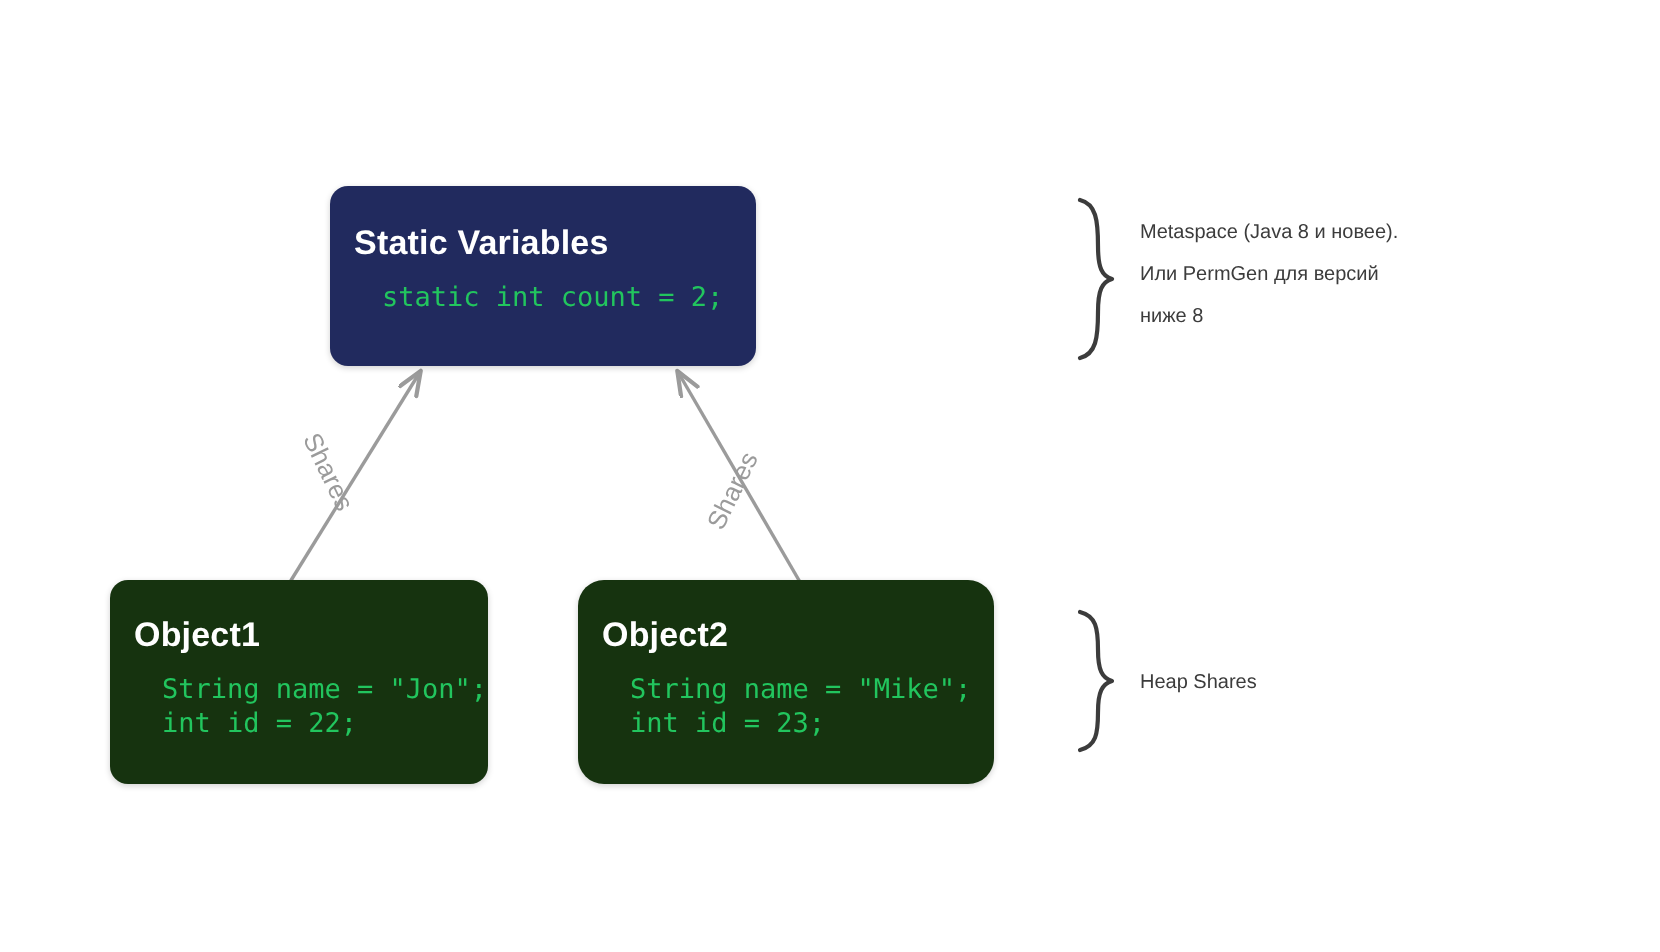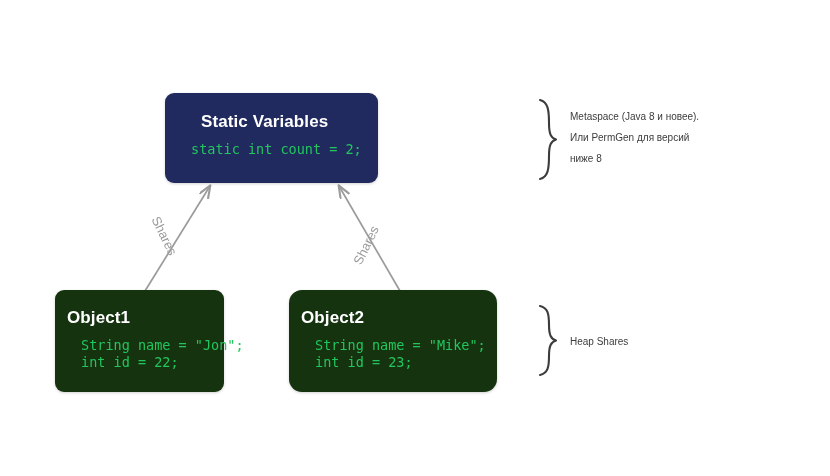--- a/index.html
+++ b/index.html
@@ -39,31 +39,30 @@
     left: 165px;
     top: 93px;
     width: 213px;
     height: 90px;
     background: #212a5e;
   }
   #static-node .node-title {
     left: 12px;
     top: 19px;
     font-size: 17px;
-    margin-left: 24px;
   }
   #static-node .node-code {
     left: 26px;
     top: 48px;
     font-size: 13.5px;
   }
   #object1-node {
     left: 55px;
     top: 290px;
-    width: 169px;
+    width: 189px;
     height: 102px;
     background: #16330f;
   }
   #object2-node {
     left: 289px;
     top: 290px;
     width: 208px;
     height: 102px;
     background: #16330f;
     border-radius: 13px;

